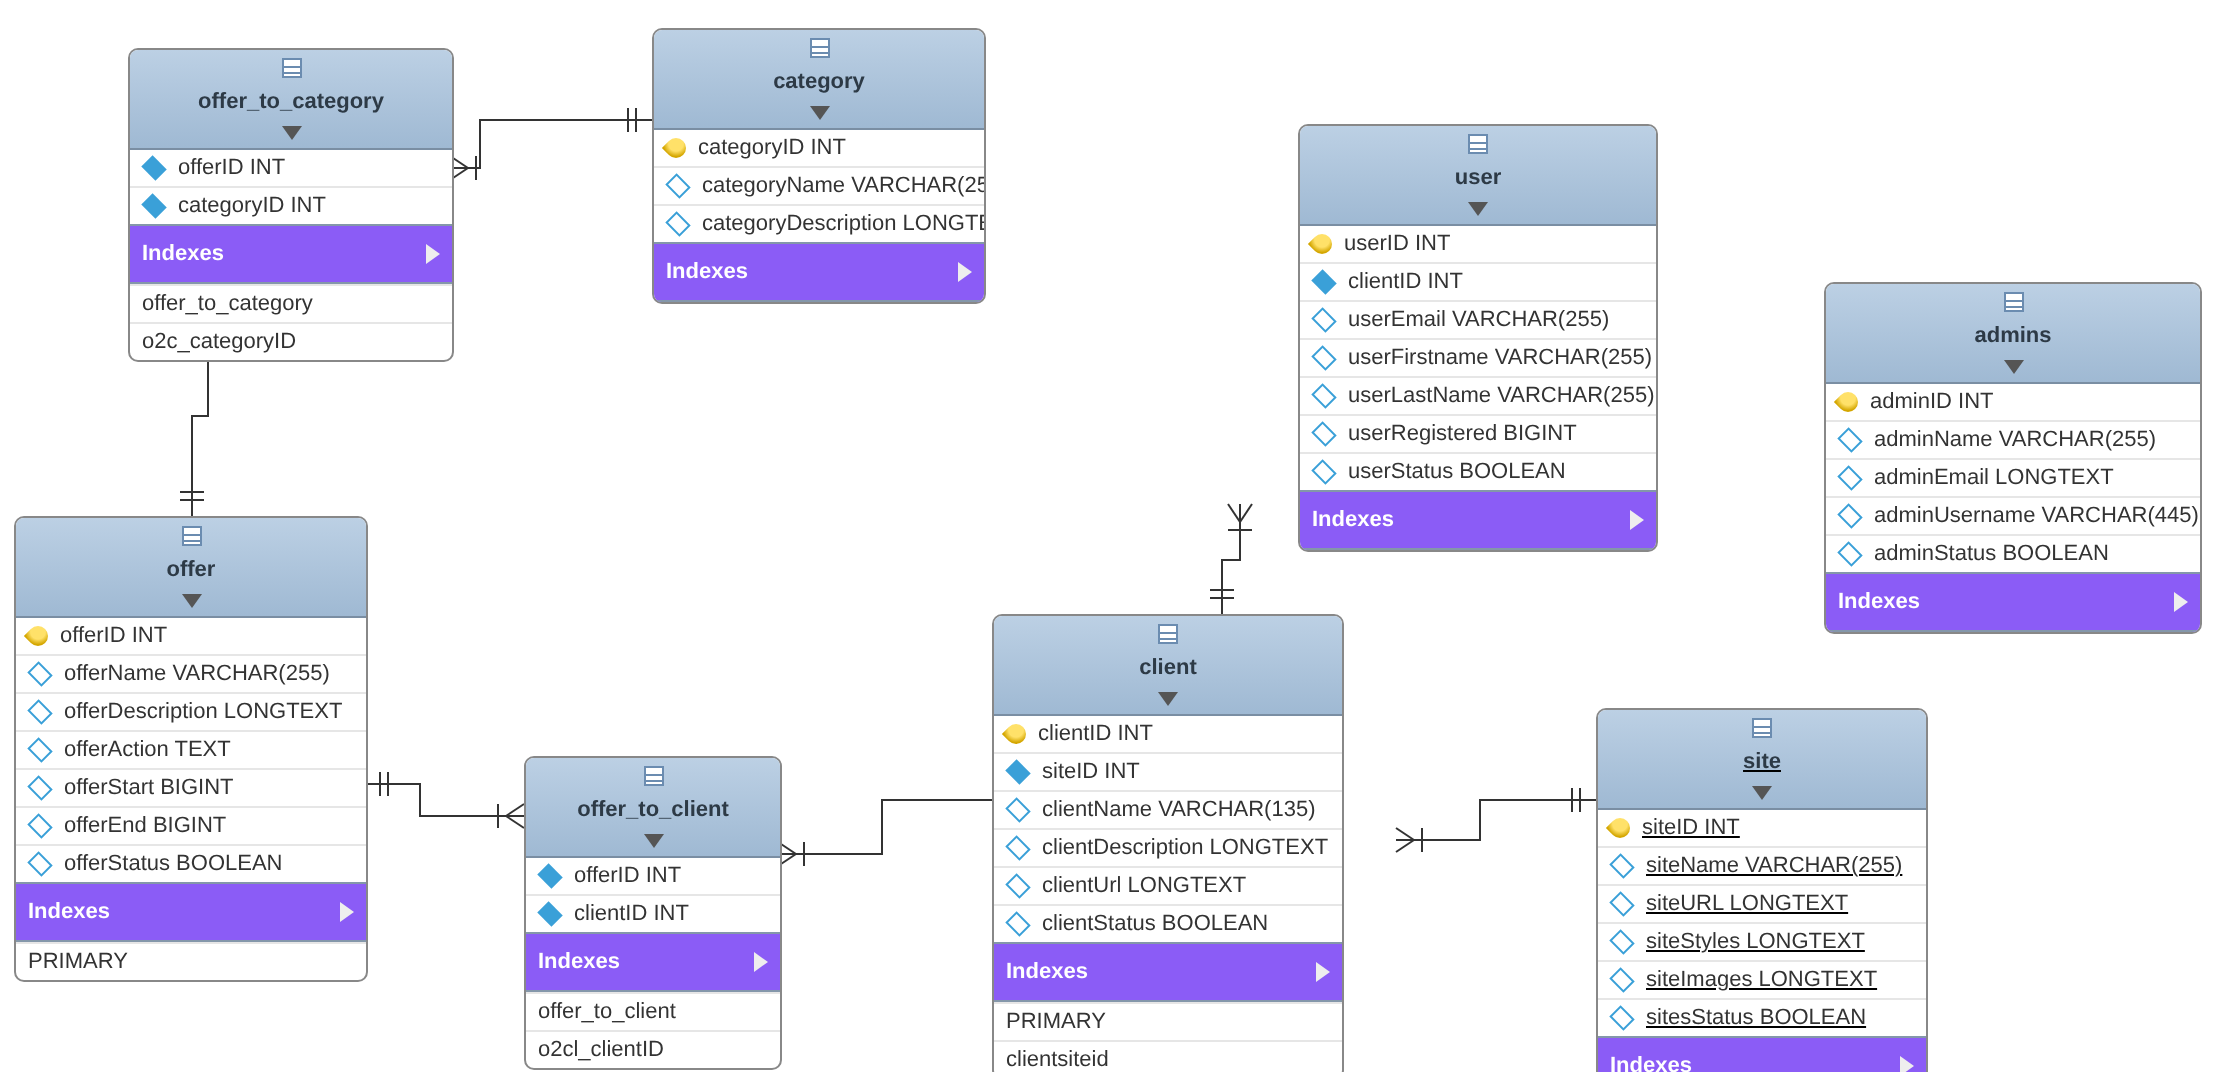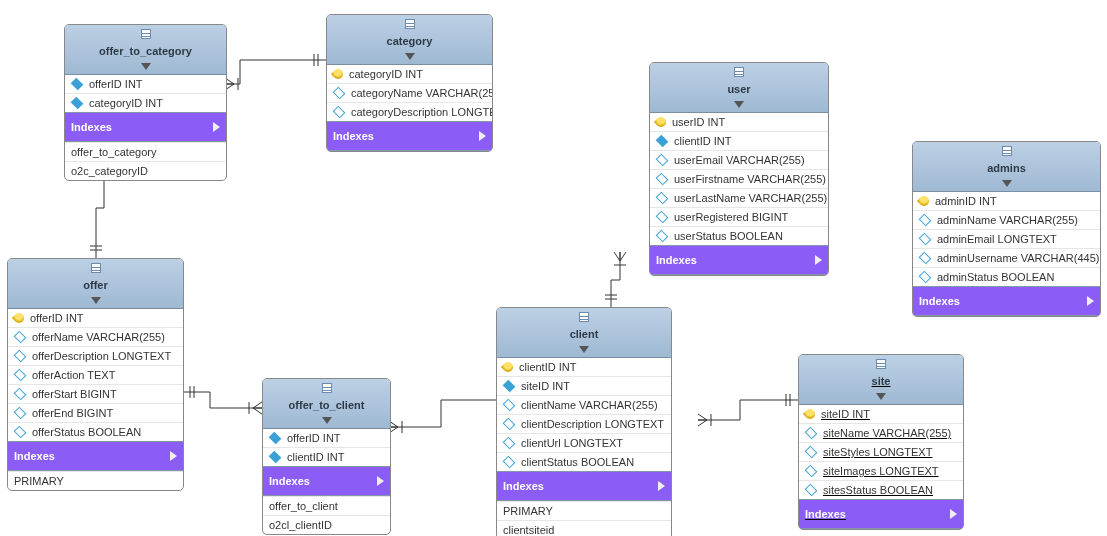--- a/index.html
+++ b/index.html
@@ -362,21 +362,21 @@
         <div class="row">
           <span class="ico key"></span>
           <span>clientID INT</span>
         </div>
         <div class="row">
           <span class="ico diamond filled"></span>
           <span>siteID INT</span>
         </div>
         <div class="row">
           <span class="ico diamond hollow"></span>
-          <span>clientName VARCHAR(255)</span>
+          <span>clientName VARCHAR(135)</span>
         </div>
         <div class="row">
           <span class="ico diamond hollow"></span>
           <span>clientDescription LONGTEXT</span>
         </div>
         <div class="row">
           <span class="ico diamond hollow"></span>
           <span>clientUrl LONGTEXT</span>
         </div>
         <div class="row">
@@ -403,20 +403,24 @@
         <div class="row">
           <span class="ico key"></span>
           <span>siteID INT</span>
         </div>
         <div class="row">
           <span class="ico diamond hollow"></span>
           <span>siteName VARCHAR(255)</span>
         </div>
         <div class="row">
           <span class="ico diamond hollow"></span>
+          <span>siteURL LONGTEXT</span>
+        </div>
+        <div class="row">
+          <span class="ico diamond hollow"></span>
           <span>siteStyles LONGTEXT</span>
         </div>
         <div class="row">
           <span class="ico diamond hollow"></span>
           <span>siteImages LONGTEXT</span>
         </div>
         <div class="row">
           <span class="ico diamond hollow"></span>
           <span>sitesStatus BOOLEAN</span>
         </div>

